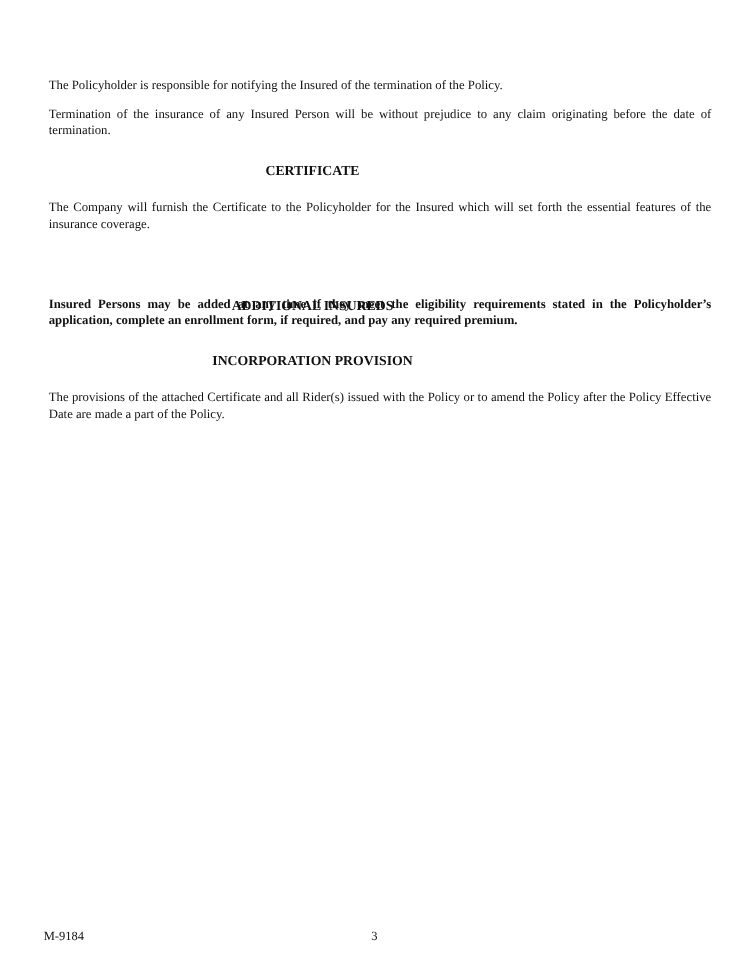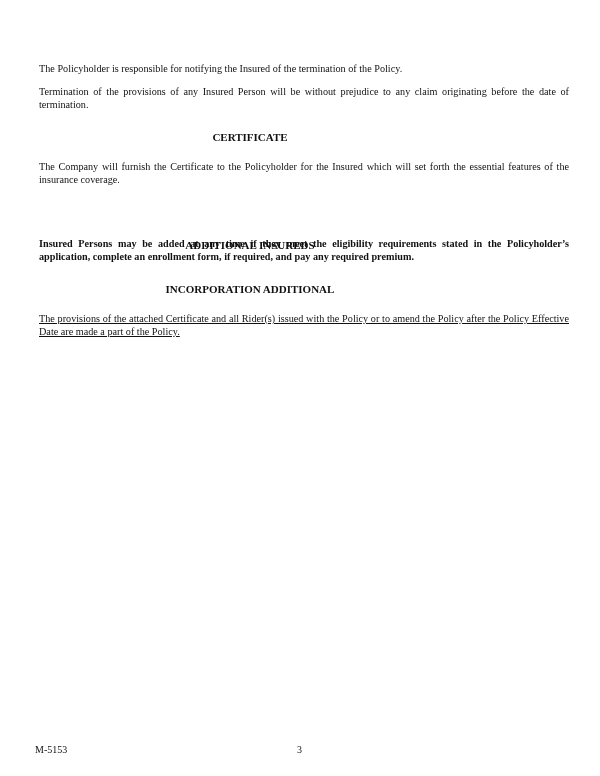--- a/index.html
+++ b/index.html
@@ -7,25 +7,25 @@
          font-family: "Liberation Serif", serif; color: #111; font-size: 10.2px; }
   .p { position: absolute; left: 35px; width: 530px; line-height: 13.2px; text-align: justify; margin: 4px; }
   .h { position: absolute; left: 0; width: 500px; text-align: center; font-weight: bold; font-size: 11px; margin: 0; }
   .footer-left { position: absolute; left: 35px; top: 744px; font-size: 10px; }
   .footer-page { position: absolute; left: 297px; top: 744px; font-size: 10px; }
 </style>
 </head>
 <body>
 
 <p class="p" style="top:58px;">The Policyholder is responsible for notifying the Insured of the termination of the Policy.</p>
-<p class="p" style="top:81px;">Termination of the provisions of any Insured Person will be without prejudice to any claim originating before the date of termination.</p>
+<p class="p" style="top:81px;">Termination of the insurance of any Insured Person will be without prejudice to any claim originating before the date of termination.</p>
 
 <h2 class="h" style="top:131px;">CERTIFICATE</h2>
 <p class="p" style="top:156px;">The Company will furnish the Certificate to the Policyholder for the Insured which will set forth the essential features of the insurance coverage.</p>
 
 <h2 class="h" style="top:207px;margin-top:32px;">ADDITIONAL INSUREDS</h2>
 <p class="p" style="top:233px;font-weight:bold;">Insured Persons may be added at any time if they meet the eligibility requirements stated in the Policyholder’s application, complete an enrollment form, if required, and pay any required premium.</p>
 
-<h2 class="h" style="top:283px;">INCORPORATION ADDITIONAL</h2>
-<p class="p" style="top:308px;text-decoration:underline;">The provisions of the attached Certificate and all Rider(s) issued with the Policy or to amend the Policy after the Policy Effective Date are made a part of the Policy.</p>
+<h2 class="h" style="top:283px;">INCORPORATION PROVISION</h2>
+<p class="p" style="top:308px;">The provisions of the attached Certificate and all Rider(s) issued with the Policy or to amend the Policy after the Policy Effective Date are made a part of the Policy.</p>
 
-<div class="footer-left">M-5153</div>
+<div class="footer-left">M-9184</div>
 <div class="footer-page">3</div>
 
 </body></html>

